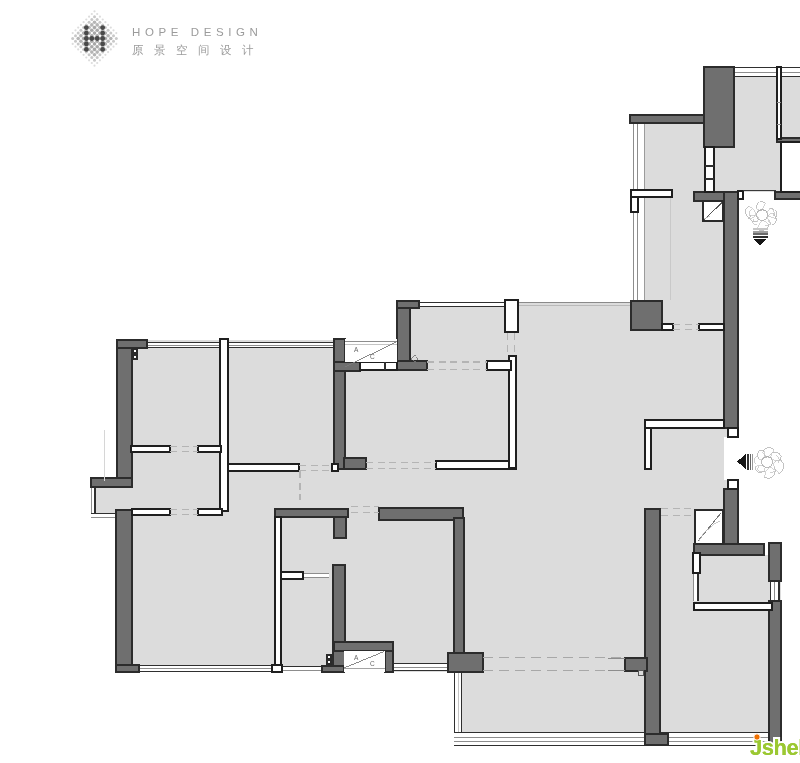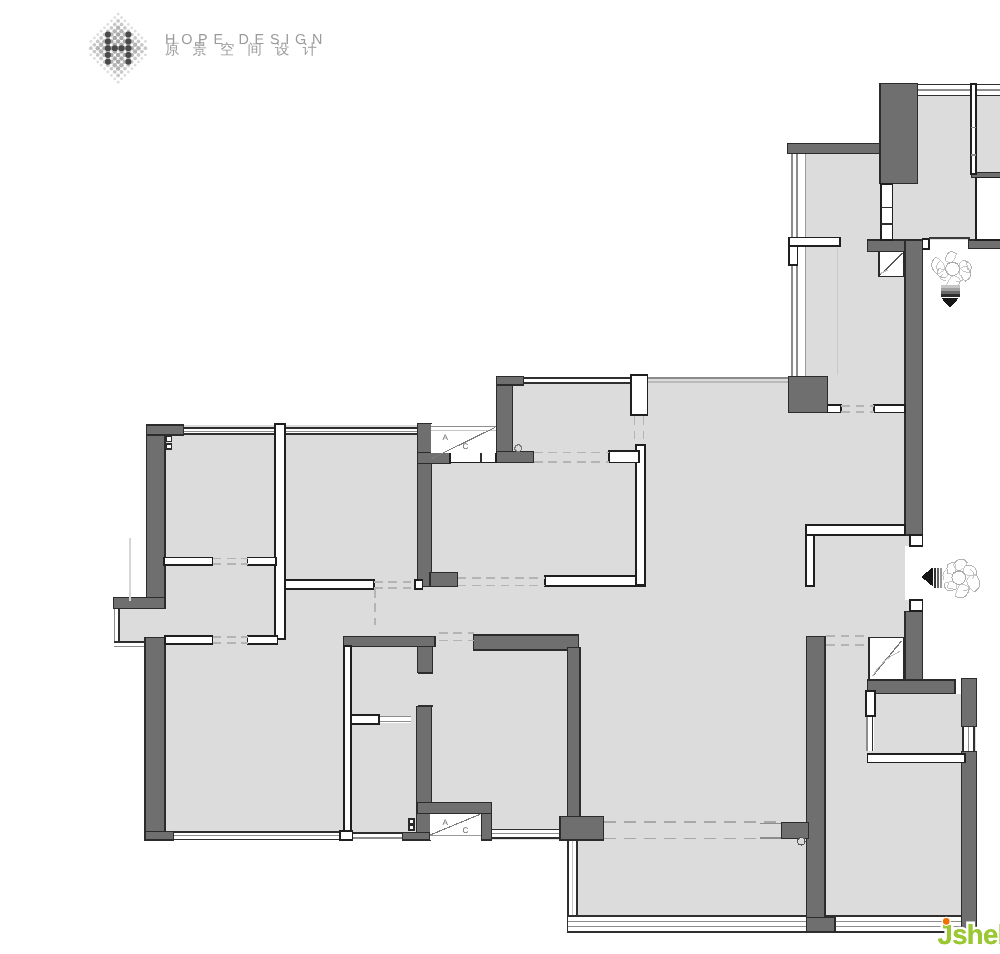--- a/index.html
+++ b/index.html
@@ -6,21 +6,21 @@
 #page{position:relative;width:800px;height:763px;font-family:"Liberation Sans",sans-serif;margin-left:48px;}
 svg{position:absolute;left:0;top:0;}
 .fl{fill:#dcdcdc;}
 .wp{fill:#ffffff;}
 .dw{fill:#6f6f6f;stroke:#2c2c2c;stroke-width:1.1;}
 .ww{fill:#ffffff;stroke:#1f1f1f;stroke-width:1.4;}
 .ww2{fill:#ffffff;stroke:#2a2a2a;stroke-width:1.2;}
 .ac{font-family:"Liberation Sans",sans-serif;font-size:6.5px;fill:#666;}
 #logo{position:absolute;left:0;top:0;}
 #brand{position:absolute;left:84px;top:26px;color:#9b9b9b;font-size:11.5px;letter-spacing:4.6px;white-space:nowrap;}
-#brandcn{position:absolute;left:84px;top:32px;color:#9b9b9b;font-size:11.5px;letter-spacing:10.5px;white-space:nowrap;}
+#brandcn{position:absolute;left:84px;top:43px;color:#9b9b9b;font-size:11.5px;letter-spacing:10.5px;white-space:nowrap;}
 #wm{position:absolute;left:699px;top:723px;width:101px;height:40px;}
 .wmg{font-family:"Liberation Sans",sans-serif;font-weight:bold;}
 </style>
 </head>
 <body>
 <div id="page">
 
 <svg width="800" height="763" viewBox="0 0 800 763" shape-rendering="crispEdges">
 
 <rect x="597" y="67" width="166" height="125" class="fl"></rect>

